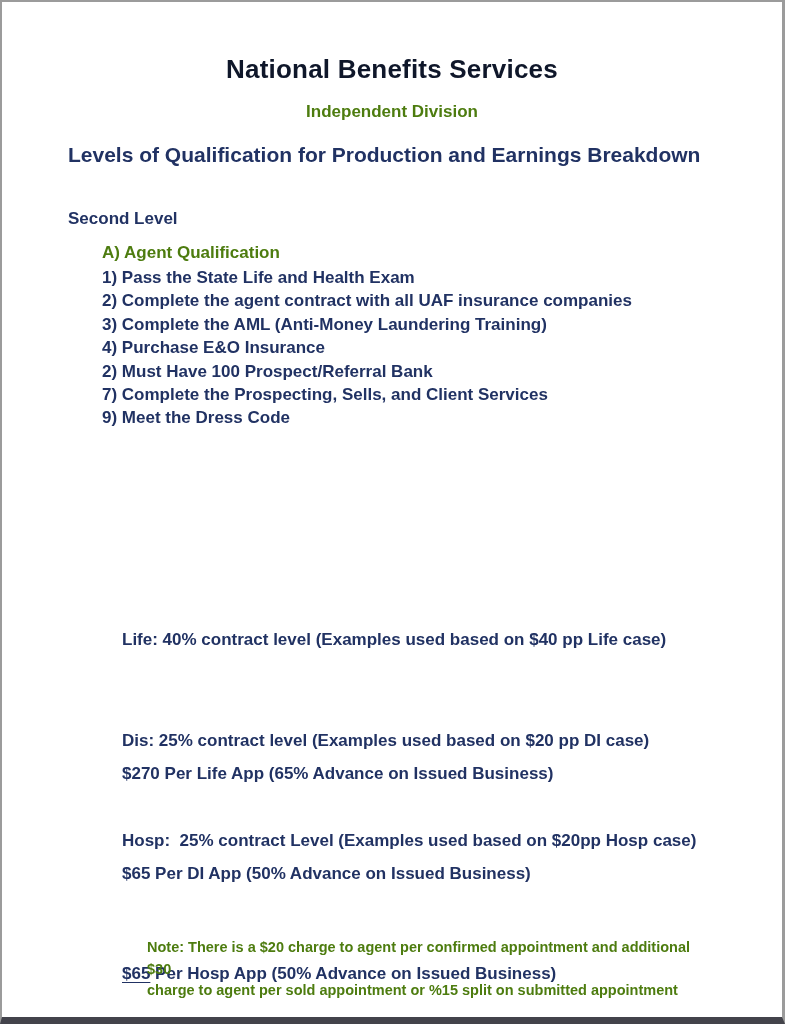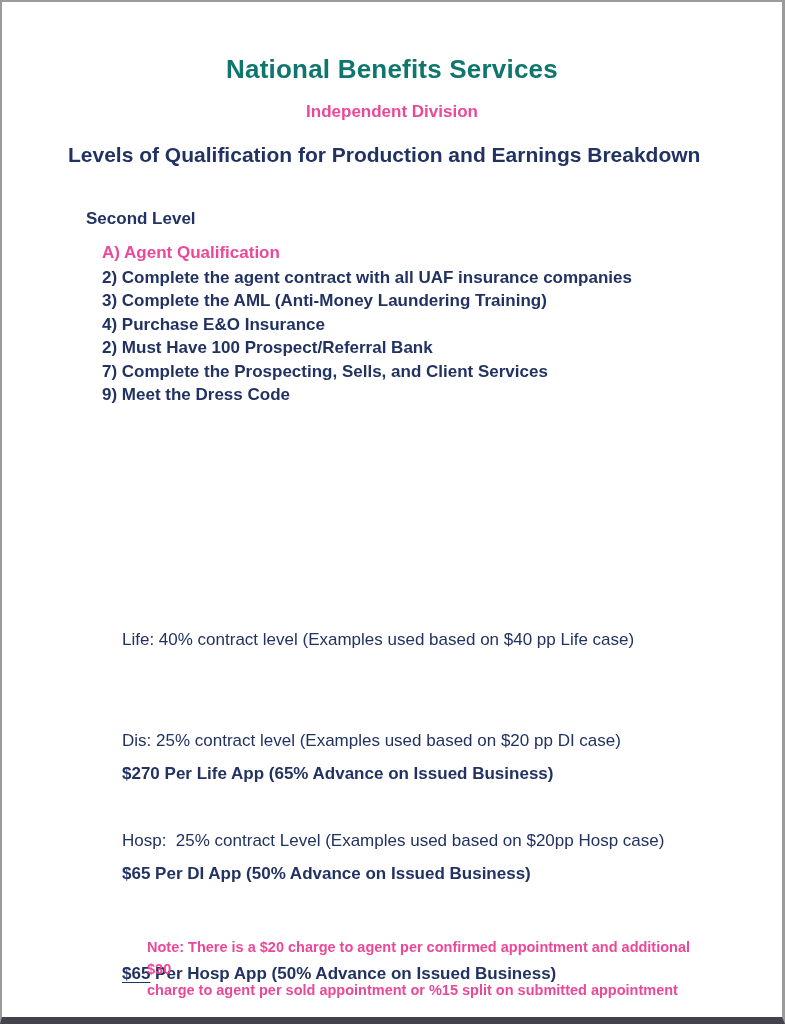--- a/index.html
+++ b/index.html
@@ -14,58 +14,58 @@
     width: 785px; height: 1024px;
     background: #ffffff;
     border-top: 2px solid #9b9b9b;
     border-left: 2px solid #9b9b9b;
     border-right: 3px solid #9b9b9b;
     border-bottom: 7px solid #43434b;
     overflow: hidden;
   }
   .abs { position: absolute; }
   .navy { color: #213263; }
-  .red  { color: #ec4899; }
+  .red  { color: #4d7c0f; }
   .center { width: 100%; text-align: center; }
 
   .doc-title {
     top: 52px; left: 0;
     font-size: 26px; font-weight: 700;
     letter-spacing: 0.2px;
-    color: #0f766e;
+    color: #0f172a;
   }
   .doc-subtitle {
     top: 100px; left: 0;
     font-size: 17px; font-weight: 600;
   }
   .doc-heading {
     top: 141px; left: 66px;
     font-size: 21px; font-weight: 600;
   }
   .level-label {
     top: 207px; left: 66px;
-    font-size: 17px; font-weight: 600; margin-left: 18px;
+    font-size: 17px; font-weight: 600;
   }
   .section-a-heading {
     top: 241px; left: 100px;
     font-size: 17px; font-weight: 700;
   }
   .qual-list {
     top: 264px; left: 100px;
     font-size: 17px; font-weight: 600;
     line-height: 23.4px;
     list-style: none;
   }
   .section-b-heading {
     top: 521px; left: 100px;
     font-size: 17px; font-weight: 700;
   }
   .contract-lines {
     top: 554px; left: 120px;
-    font-size: 17px; font-weight: 400;
+    font-size: 17px; font-weight: 700;
     line-height: 33.5px;
     white-space: pre-wrap;
   }
   .earnings-calc {
     top: 688px; left: 120px;
     font-size: 17px; font-weight: 600;
     line-height: 33.4px;
     white-space: pre-wrap;
   }
   .u { text-decoration: underline; text-underline-offset: 3px; }
@@ -85,20 +85,21 @@
 
   <div class="abs center doc-subtitle red">Independent Division</div>
 
   <div class="abs doc-heading navy">Levels of Qualification for Production and Earnings Breakdown</div>
 
   <div class="abs level-label navy">Second Level</div>
 
   <div class="abs section-a-heading red">A) Agent Qualification</div>
 
   <div class="abs qual-list navy">
+    <div>1) Pass the State Life and Health Exam</div>
     <div>2) Complete the agent contract with all UAF insurance companies</div>
     <div>3) Complete the AML (Anti-Money Laundering Training)</div>
     <div>4) Purchase E&amp;O Insurance</div>
     <div>2) Must Have 100 Prospect/Referral Bank</div>
     <div>7) Complete the Prospecting, Sells, and Client Services</div>
     <div>9) Meet the Dress Code</div>
   </div>
 
 
   <div class="abs contract-lines navy">

